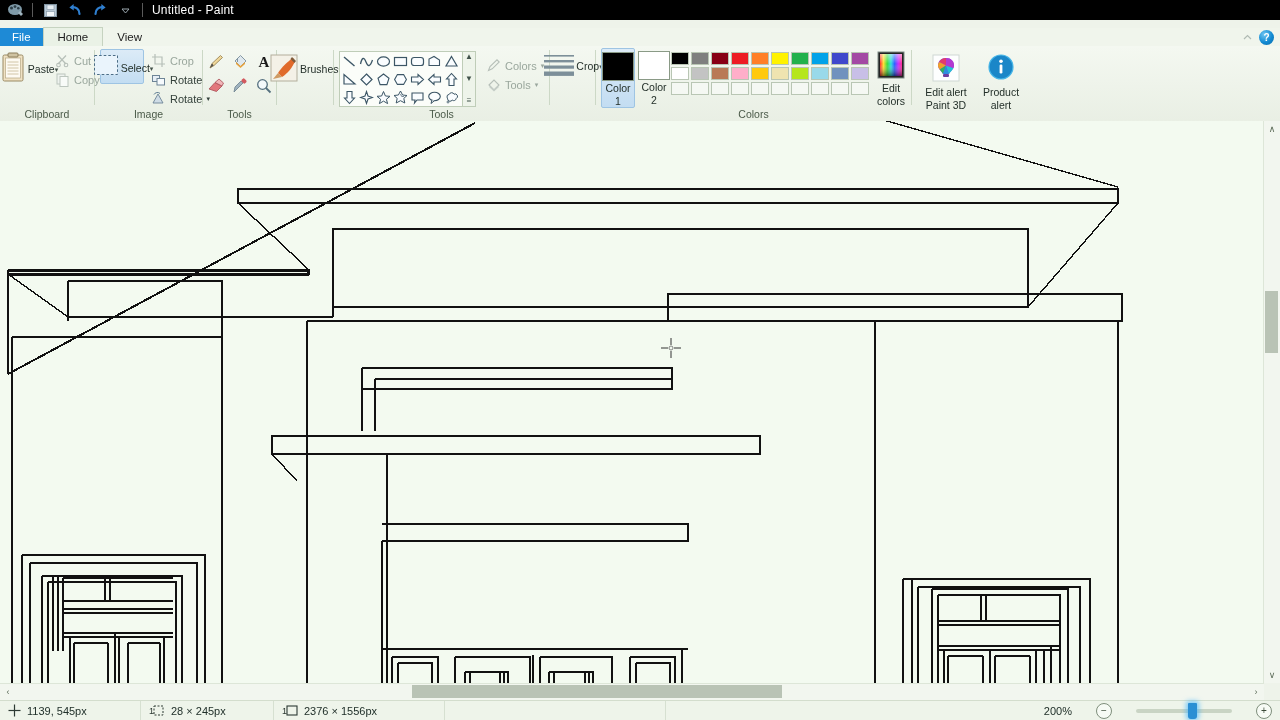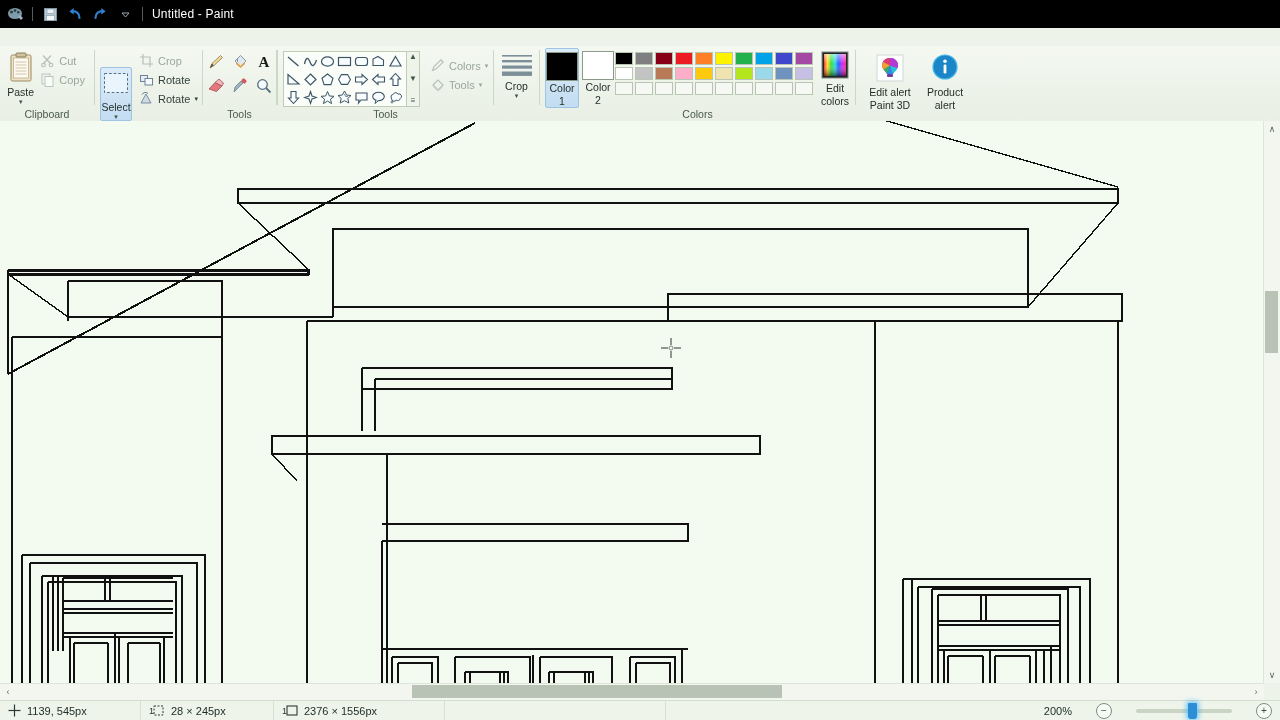--- a/index.html
+++ b/index.html
@@ -6,21 +6,21 @@
   body{
     width:1280px;height:720px;overflow:hidden;
     font-family:"Liberation Sans", sans-serif;
     font-size:11px;color:#1a1a1a;background:#eef3ea;
     -webkit-font-smoothing:antialiased;
   }
   #app{position:relative;width:1280px;height:720px;}
 
   
   .titlebar{
-    position:absolute;left:0;top:0;width:1280px;height:28px;
+    position:absolute;left:0;top:0;width:1280px;height:20px;
     background:#000;display:flex;align-items:center;gap:0px;
   }
   .qat{display:flex;align-items:center;padding-left:4px;gap:3px;height:28px;}
   .qat-btn{width:22px;height:22px;display:flex;align-items:center;justify-content:center;}
   .qat-sep{width:1px;height:14px;background:#5a5a5a;margin:0 3px;}
   .title-text{color:#fff;font-size:12px;margin-left:6px;letter-spacing:.2px;}
   .win-ctrl{margin-left:auto;display:flex;height:28px;}
 
   
   .tabstrip{
@@ -47,22 +47,22 @@
     display:flex;
   }
   .group{position:relative;height:75px;display:flex;flex-direction:column;}
   .group-inner{flex:1;display:flex;align-items:flex-start;padding:3px 5px 0 5px;}
   .group-label{
     height:13px;line-height:13px;text-align:center;font-size:10.5px;color:#4b5a49;
   }
   .group-sep{width:1px;background:#ccd8c6;margin:4px 0 16px 0;}
 
   .bigbtn{
-    width:46px;display:flex;flex-direction:column;align-items:center;
-    padding-top:3px;cursor:default;
+    width:46px;display:flex;flex-direction:row;align-items:center;
+    padding-top:3px;cursor:default;justify-content:center;
   }
   .bigbtn .lbl{font-size:10.5px;text-align:center;line-height:11px;margin-top:1px;color:#24302a;}
   .bigbtn .caret{font-size:7px;line-height:7px;color:#44524a;margin-top:0px;}
   .smallcol{display:flex;flex-direction:column;justify-content:flex-start;padding-top:2px;}
   .smallbtn{display:flex;align-items:center;gap:4px;height:19px;padding:0 4px;font-size:11px;color:#33403a;}
   .smallbtn.dim{color:#9aa79d;}
   .ico{width:15px;height:15px;display:inline-block;flex:0 0 15px;}
 
   
   .sel-active{background:linear-gradient(#dcebf7,#c3ddf2);border:1px solid #9ec4e3;border-radius:2px;}
@@ -167,20 +167,33 @@
         <svg width="11" height="11" viewBox="0 0 11 11">
           <path d="M2 4 L9 4 L5.5 8 Z" fill="none" stroke="#9aa6ad" stroke-width="1"></path>
         </svg>
       </div>
       <div class="qat-sep"></div>
     </div>
     <div class="title-text">Untitled - Paint</div>
     <div class="win-ctrl"></div>
   </div>
 
+  <div class="tabstrip">
+    <div class="tab file">File</div>
+    <div class="tab active">Home</div>
+    <div class="tab">View</div>
+    <div class="tabstrip-right">
+      <span class="chev-up">
+        <svg width="11" height="11" viewBox="0 0 11 11">
+            <path d="M2 7 L5.5 3.5 L9 7" fill="none" stroke="#7d8c86" stroke-width="1.2"></path>
+          </svg>
+      </span>
+      <span class="help-btn">?</span>
+    </div>
+  </div>
 
   <div class="ribbon">
 
     <div class="group" style="width:94px">
       <div class="group-inner">
         <div class="bigbtn">
           <span>
             <svg width="30" height="32" viewBox="0 0 30 32">
               <rect x="5" y="3" width="20" height="26" rx="1.5" fill="#f0e2c4" stroke="#9a8a64"></rect>
               <rect x="7.5" y="6" width="15" height="20" fill="#fdfaf2" stroke="#b6a783" stroke-width=".7"></rect>
@@ -219,21 +232,21 @@
             <span>Copy</span>
           </div>
         </div>
       </div>
       <div class="group-label">Clipboard</div>
     </div>
     <div class="group-sep"></div>
 
     <div class="group" style="width:107px">
       <div class="group-inner">
-        <div class="bigbtn sel-active" style="width:42px;margin-right:3px;margin-top:18px;">
+        <div class="bigbtn sel-active" style="width:42px;margin-right:3px;">
           <span>
             <svg width="30" height="28" viewBox="0 0 30 28">
               <rect x="3.5" y="2.5" width="23" height="19" fill="#eaf4fc" stroke="#4c6d86" stroke-width="1" stroke-dasharray="2.6 2"></rect>
             </svg>
           </span>
           <span class="lbl">Select</span>
           <span class="caret">▾</span>
         </div>
         <div class="smallcol">
           <div class="smallbtn dim">
@@ -320,20 +333,37 @@
                 <line x1="11" y1="11" x2="15.5" y2="15.5" stroke="#55707f" stroke-width="1.8"></line>
               </svg>
             </span>
           </div>
         </div>
       </div>
       <div class="group-label">Tools</div>
     </div>
     <div class="group-sep"></div>
 
+    <div class="group" style="width:56px">
+      <div class="group-inner" style="justify-content:center;">
+        <div class="bigbtn" style="width:50px">
+          <span>
+            <svg width="32" height="32" viewBox="0 0 32 32">
+              <rect x="3" y="3" width="26" height="26" fill="#f4f1e7" stroke="#b3ae9c"></rect>
+              <path d="M25 6 C20 9 13 16 10 21 L14 25 C19 22 25 15 27 9 Z" fill="#e06a2b"></path>
+              <path d="M10 21 L5 27 L14 25 Z" fill="#cf9a63"></path>
+              <path d="M24 5 L28 9 L26.5 11 L22.5 7 Z" fill="#7d5b3b"></path>
+            </svg>
+          </span>
+          <span class="lbl">Brushes</span>
+          <span class="caret">▾</span>
+        </div>
+      </div>
+      <div class="group-label"></div>
+    </div>
     <div class="group-sep"></div>
 
     <div class="group" style="width:215px">
       <div class="group-inner" style="padding-top:5px;">
         <div style="display:flex;">
           <div class="shapesbox">
             <div class="shapecell">
                 <svg width="15" height="15" viewBox="0 0 15 15">
                   <line x1="2" y1="3" x2="12.5" y2="12" stroke="#3c5666" stroke-width="1.4"></line>
                 </svg>

